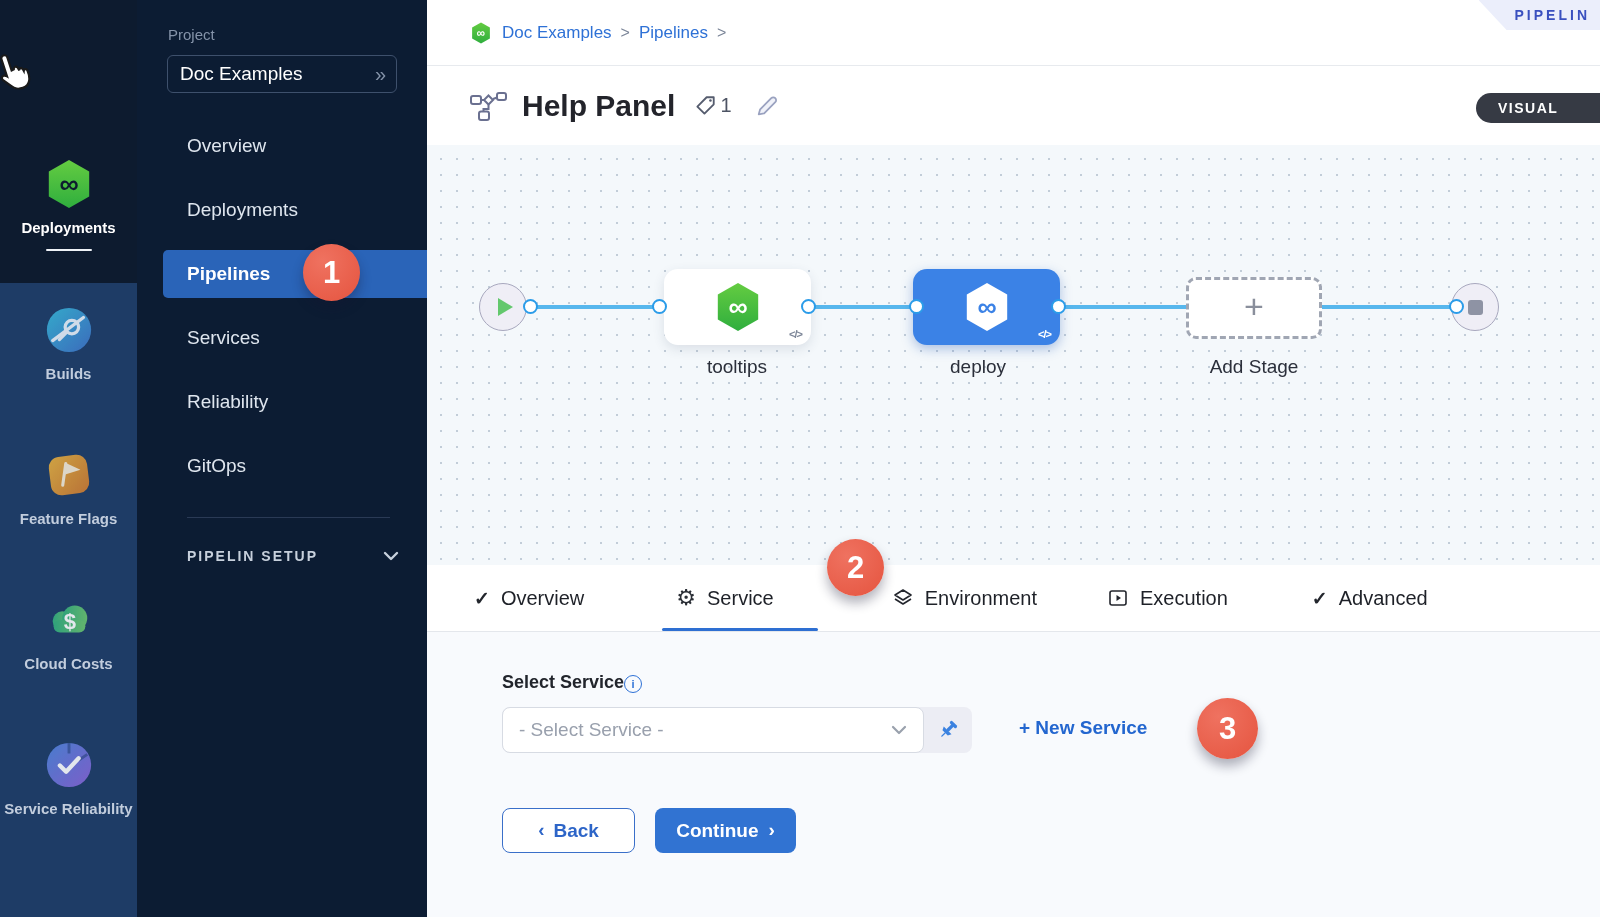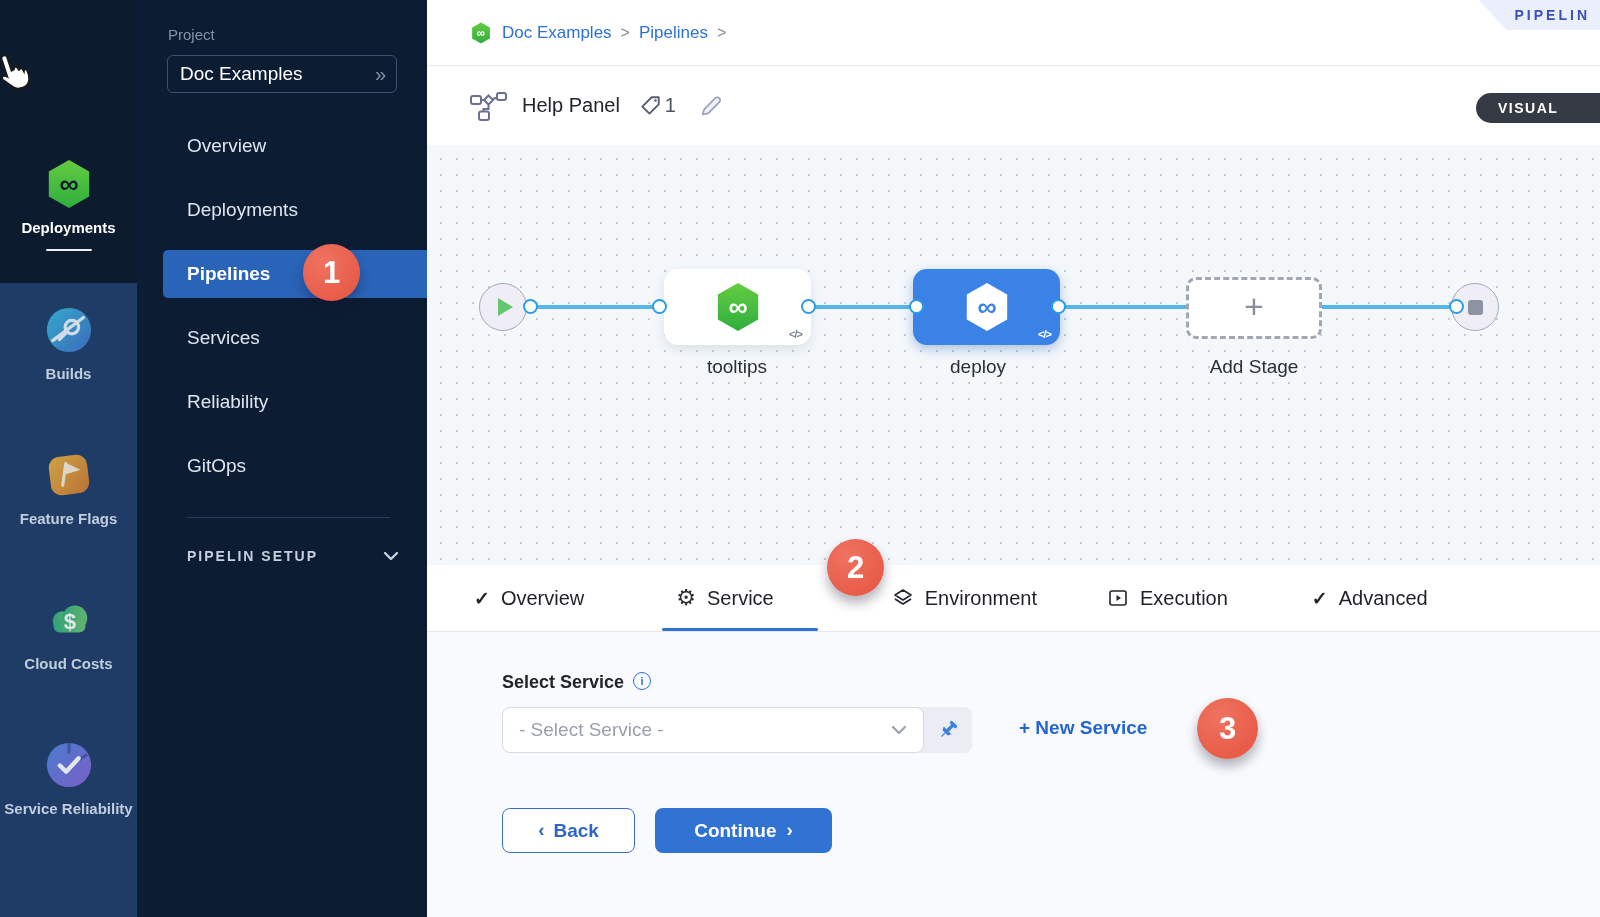--- a/index.html
+++ b/index.html
@@ -48,21 +48,21 @@
   .crumb-link { font-size:17px; color:#2e71d6; cursor:pointer; }
   .crumb-sep { font-size:16px; color:#7b8598; margin:0 9px; }
 
   .ribbon { position:absolute; top:0; right:0; height:30px; padding:0 10px 0 36px; background:#ebeefb;
     clip-path:polygon(0 0, 100% 0, 100% 100%, 28px 100%);
     display:flex; align-items:center; z-index:6; }
   .ribbon span { font-size:14px; font-weight:700; letter-spacing:3px; color:#3a50bf; }
 
   .title-bar { position:absolute; left:0; top:66px; right:0; height:79px; background:#fff; display:flex; align-items:center; padding-left:43px; }
   .pipeline-glyph { width:38px; height:30px; margin-right:14px; }
-  .page-title { font-size:20px; font-weight:400; color:#23242b; }
+  .page-title { font-size:30px; font-weight:700; color:#23242b; }
   .tag-chip { display:flex; align-items:center; margin-left:18px; cursor:pointer; }
   .tag-chip .tag-num { font-size:20px; color:#4d5464; margin-left:3px; }
   .edit-pencil { margin-left:22px; cursor:pointer; }
   .visual-toggle { position:absolute; top:93px; right:-52px; height:30px; width:176px; background:#363a44; border-radius:16px;
     display:flex; align-items:center; padding-left:22px; cursor:pointer; z-index:6; }
   .visual-toggle span { font-size:14px; font-weight:700; letter-spacing:1.5px; color:#ffffff; }
 
   
   .canvas { position:absolute; left:0; top:145px; right:0; height:420px;
     background-color:#f4f8fb;
@@ -90,34 +90,34 @@
     display:flex; align-items:center; padding-left:47px; }
   .tab { position:relative; height:100%; display:flex; align-items:center; gap:11px; cursor:pointer; }
   .tab .t-label { font-size:20px; color:#1e2128; font-weight:500; }
   .tab .t-icon { display:flex; align-items:center; }
   .check-glyph { font-size:19px; font-weight:700; color:#23262d; }
   .gear-glyph { font-size:22px; color:#2a2e35; line-height:1; }
   .tab.active::after { content:""; position:absolute; left:-14px; right:-44px; bottom:0; height:3px; background:#2e6fd2; border-radius:2px; }
 
   
   .content { position:absolute; left:0; top:632px; right:0; bottom:0; background:#f8fafd; }
-  .select-label-row { position:absolute; left:75px; top:40px; display:flex; align-items:flex-start; gap:9px; }
+  .select-label-row { position:absolute; left:75px; top:40px; display:flex; align-items:flex-end; }
   .select-label { font-size:18px; font-weight:600; color:#22252c; }
   .info-icon { width:18px; height:18px; border:1.6px solid #2e71d6; border-radius:50%; color:#2e71d6;
     font-size:11px; font-weight:700; display:flex; align-items:center; justify-content:center; cursor:pointer; font-style:normal; }
   .select-control { position:absolute; left:75px; top:75px; width:470px; height:46px; background:#ecedf4; border-radius:8px; display:flex; }
   .select-box { width:422px; height:46px; background:#fff; border:1px solid #d7dbe3; border-radius:8px;
     display:flex; align-items:center; justify-content:space-between; padding:0 16px; cursor:pointer; }
   .select-placeholder { font-size:19px; color:#99a0ad; }
   .pin-btn { flex:1; display:flex; align-items:center; justify-content:center; cursor:pointer; }
   .new-service-link { position:absolute; left:592px; top:85px; font-size:19px; font-weight:700; color:#2366cf; cursor:pointer; }
   .back-btn { position:absolute; left:75px; top:176px; width:133px; height:45px; background:#fff; border:1.5px solid #3a6fc9; border-radius:8px;
     display:flex; align-items:center; justify-content:center; gap:9px; cursor:pointer; }
   .back-btn span { font-size:19px; font-weight:700; color:#2d65c8; }
-  .continue-btn { position:absolute; left:228px; top:176px; width:177px; height:45px; background:#3173d2; border:none; border-radius:8px;
+  .continue-btn { position:absolute; left:228px; top:176px; width:141px; height:45px; background:#3173d2; border:none; border-radius:8px;
     display:flex; align-items:center; justify-content:center; gap:10px; cursor:pointer; }
   .continue-btn span { font-size:19px; font-weight:700; color:#ffffff; }
   .chev { font-size:24px; font-weight:700; line-height:1; margin-top:-2px; }
   .back-btn .chev { color:#2d65c8; } .continue-btn .chev { color:#fff; }
 
   
   .callout { position:absolute; width:57px; height:57px; border-radius:50%;
     background:radial-gradient(circle at 35% 30%, #ef7260, #e5543f); box-shadow:0 7px 12px rgba(20,20,50,.33);
     display:flex; align-items:center; justify-content:center; z-index:50; }
   .callout span { color:#fff; font-size:31px; font-weight:700; }

